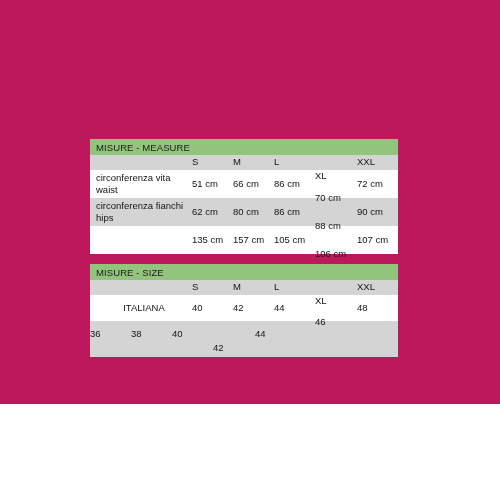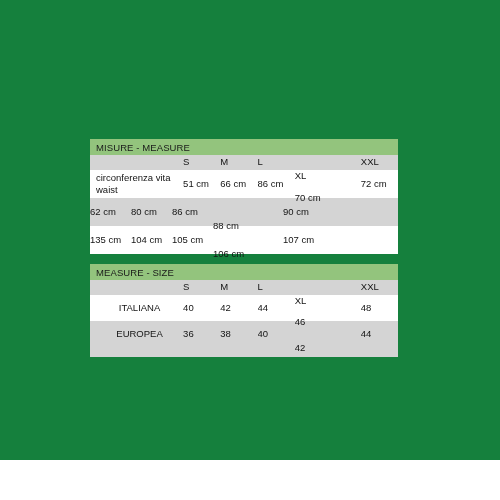--- a/index.html
+++ b/index.html
@@ -10,22 +10,22 @@
   body {
     width: 500px;
     height: 500px;
     background: #ffffff;
     font-family: "Liberation Sans", sans-serif;
     overflow: hidden;
   }
   .canvas {
     position: relative;
     width: 500px;
-    height: 460px;
-    background: #15803d;
+    height: 404px;
+    background: #be185d;
   }
 
   
   .chart-block {
     position: absolute;
     left: 90px;
     width: 308px;
     border-collapse: collapse;
   }
   #measures-block { top: 139px; }
@@ -52,38 +52,38 @@
   
   .band-cols {
     background: #d4d4d4;
     height: 15px;
   }
 
   
   .band-row      { background: #ffffff; }
   .band-row.alt  { background: #d4d4d4; }
 
-  .band-row.two-line { height: 28px; }
+  .band-row.two-line { height: 28px; justify-content: flex-end; }
   .band-row.one-line { height: 26px; }
 
   
   .cell {
     box-sizing: border-box;
     font-size: 9.5px;
     color: #131313;
     line-height: 12.5px;
     white-space: pre-line;
     overflow: hidden;
   }
   .c-label { width: 102px; padding-left: 6px; }
   .c-s     { width: 41px; }
   .c-m     { width: 41px; }
   .c-l     { width: 41px; }
   .c-xl    { width: 42px; margin-top: 28px; }
-  .c-xxl   { width: 41px; margin-left: 28px; }
+  .c-xxl   { width: 41px; }
 
   .band-cols .cell { font-size: 9.5px; color: #131313; }
 
   
   #sizes-block .c-label { width: 102px; text-align: center; }
 
   .spacer-bottom { height: 10px; background: #d4d4d4; }
 </style>
 </head>
 <body>
@@ -107,61 +107,62 @@
       <div class="cell c-label">circonferenza vita
 waist</div>
       <div class="cell c-s">51 cm</div>
       <div class="cell c-m">66 cm</div>
       <div class="cell c-l">86 cm</div>
       <div class="cell c-xl">70 cm</div>
       <div class="cell c-xxl">72 cm</div>
     </div>
 
     <div class="band band-row alt two-line">
+      <div class="cell c-label">circonferenza fianchi
+hips</div>
       <div class="cell c-s">62 cm</div>
       <div class="cell c-m">80 cm</div>
       <div class="cell c-l">86 cm</div>
       <div class="cell c-xl">88 cm</div>
       <div class="cell c-xxl">90 cm</div>
     </div>
 
     <div class="band band-row two-line">
       <div class="cell c-s">135 cm</div>
-      <div class="cell c-m">104 cm</div>
+      <div class="cell c-m">157 cm</div>
       <div class="cell c-l">105 cm</div>
       <div class="cell c-xl">106 cm</div>
       <div class="cell c-xxl">107 cm</div>
     </div>
 
   </div>
 
   <div class="chart-block" id="sizes-block">
 
-    <div class="band band-title">MEASURE - SIZE</div>
+    <div class="band band-title">MISURE - SIZE</div>
 
     <div class="band band-cols">
       <div class="cell c-label"></div>
       <div class="cell c-s">S</div>
       <div class="cell c-m">M</div>
       <div class="cell c-l">L</div>
       <div class="cell c-xl">XL</div>
       <div class="cell c-xxl">XXL</div>
     </div>
 
     <div class="band band-row one-line">
       <div class="cell c-label">ITALIANA</div>
       <div class="cell c-s">40</div>
       <div class="cell c-m">42</div>
       <div class="cell c-l">44</div>
       <div class="cell c-xl">46</div>
       <div class="cell c-xxl">48</div>
     </div>
 
     <div class="band band-row alt one-line">
-      <div class="cell c-label">EUROPEA</div>
       <div class="cell c-s">36</div>
       <div class="cell c-m">38</div>
       <div class="cell c-l">40</div>
       <div class="cell c-xl">42</div>
       <div class="cell c-xxl">44</div>
     </div>
 
     <div class="spacer-bottom"></div>
 
   </div>

